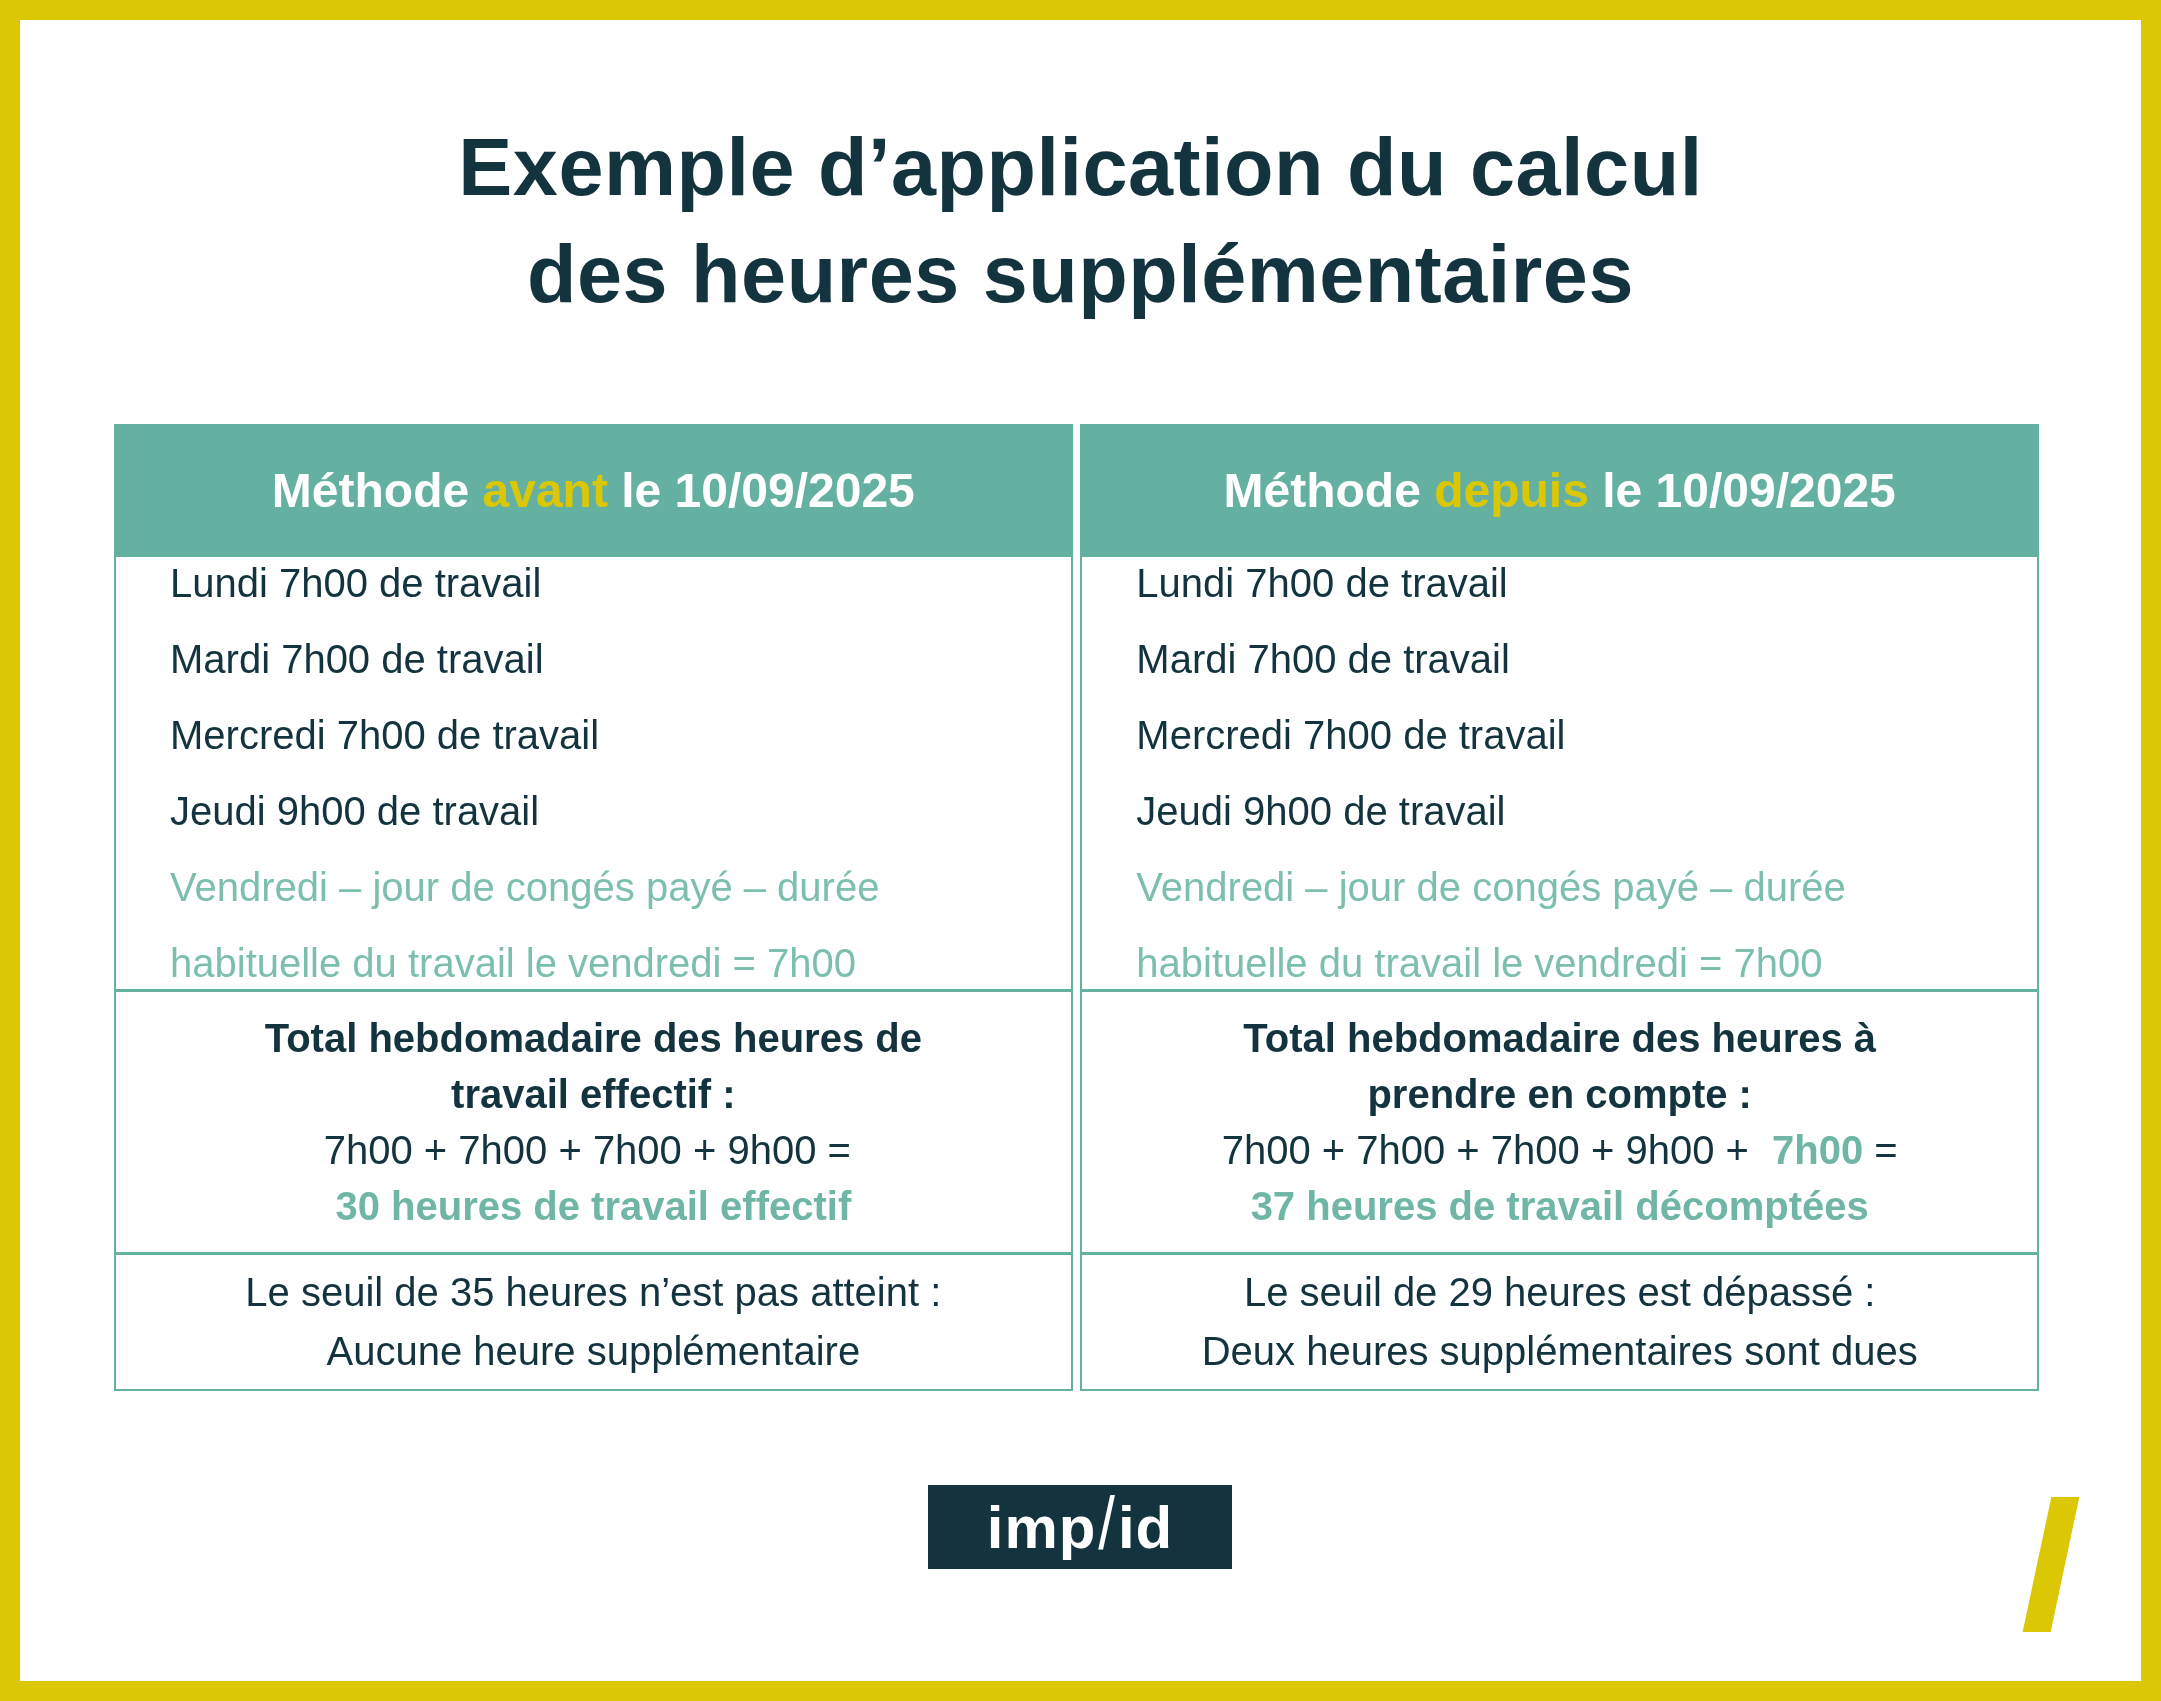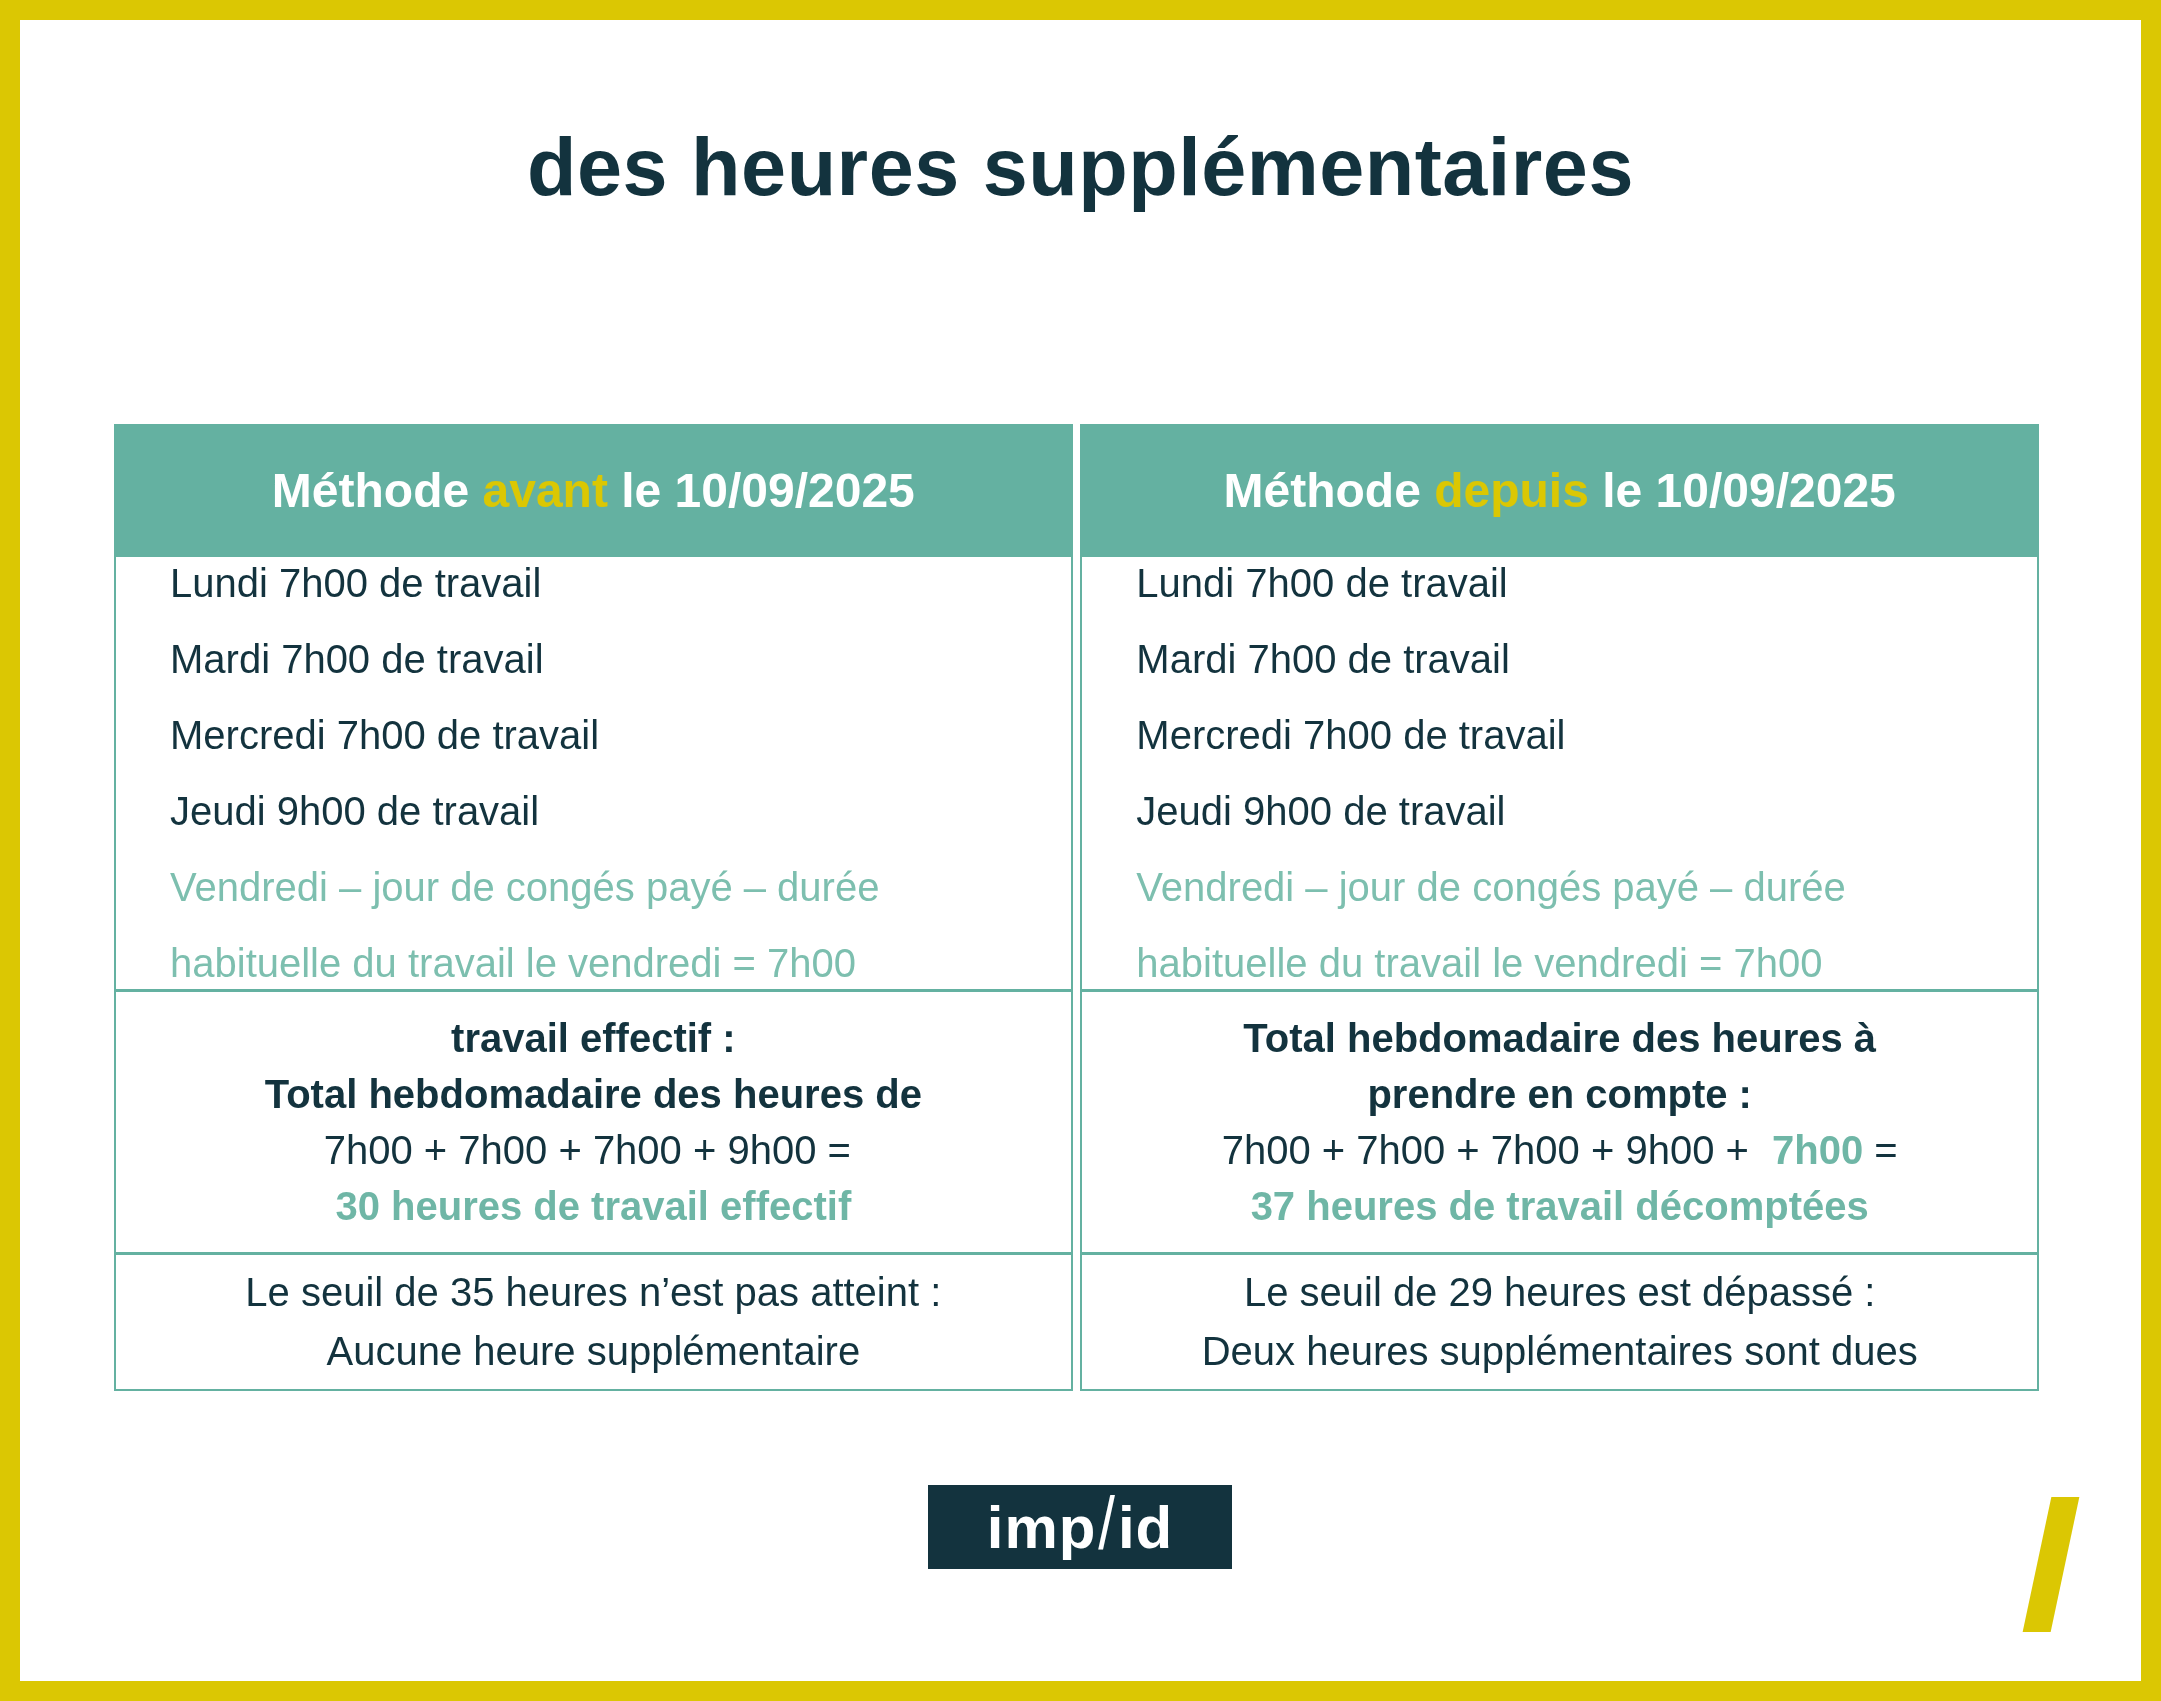--- a/index.html
+++ b/index.html
@@ -116,39 +116,40 @@
     background: var(--yellow);
     transform: skewX(-12deg);
   }
 </style>
 </head>
 <body>
 
 <div class="frame"></div>
 
 <div class="title">
+  <div>Exemple d’application du calcul</div>
   <div>des heures supplémentaires</div>
 </div>
 
 <div class="table-wrap">
 
   <div class="col">
     <div class="col-header"><span>Méthode </span><span class="hl">avant</span><span> le 10/09/2025</span></div>
     <div class="col-body">
       <div class="row-days">
         <div>Lundi 7h00 de travail</div>
         <div>Mardi 7h00 de travail</div>
         <div>Mercredi 7h00 de travail</div>
         <div>Jeudi 9h00 de travail</div>
         <div class="muted">Vendredi – jour de congés payé – durée</div>
         <div class="muted">habituelle du travail le vendredi = 7h00</div>
       </div>
       <div class="row-total">
+        <div class="head">Total hebdomadaire des heures de</div>
         <div class="head">travail effectif :</div>
-        <div class="head">Total hebdomadaire des heures de</div>
         <div><span>7h00 + 7h00 + 7h00 + 9h00 =</span><span class="hl"></span><span></span></div>
         <div class="result">30 heures de travail effectif</div>
       </div>
       <div class="row-seuil">
         <div>Le seuil de 35 heures n’est pas atteint :</div>
         <div class="strong">Aucune heure supplémentaire</div>
       </div>
     </div>
   </div>
 

